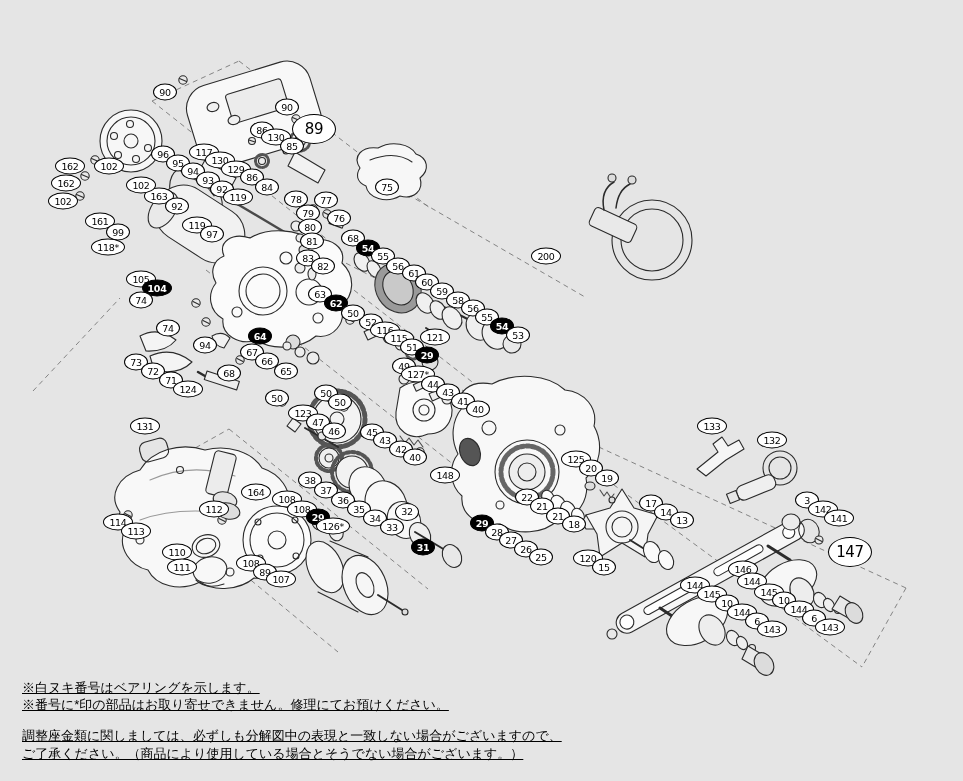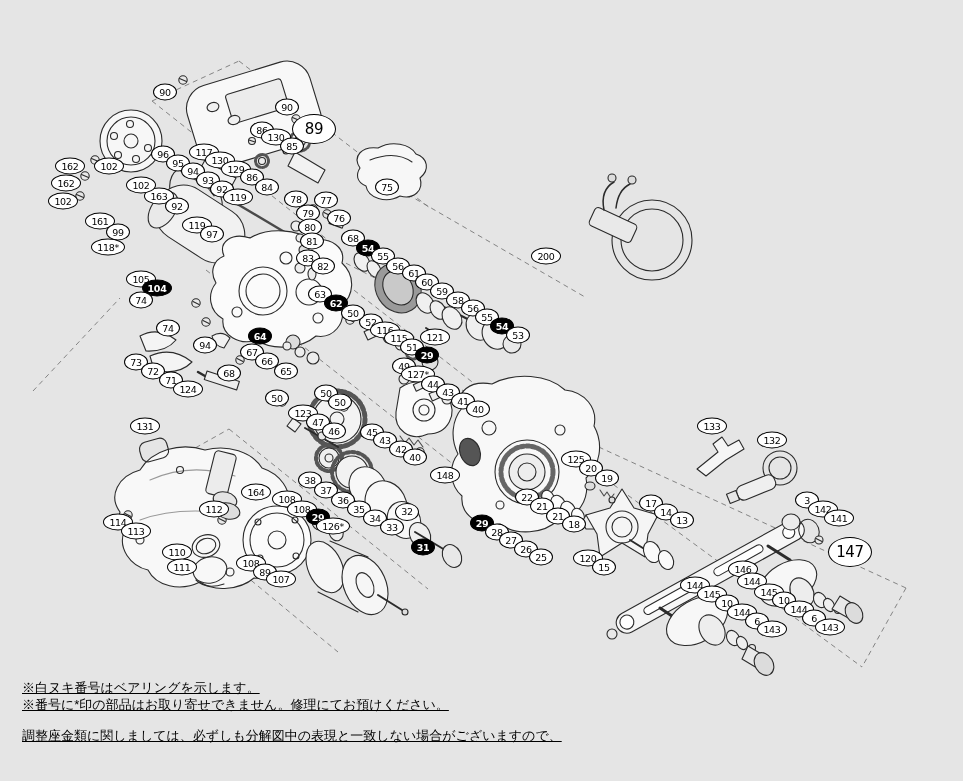--- a/index.html
+++ b/index.html
@@ -493,15 +493,16 @@
       <div class="callout" style="width: 24px; height: 17px; left: 784px; top: 600px;">10</div>
       <div class="callout" style="width: 30px; height: 17px; left: 799px; top: 609px;">144</div>
       <div class="callout" style="width: 24px; height: 17px; left: 814px; top: 618px;">6</div>
       <div class="callout" style="width: 30px; height: 17px; left: 830px; top: 627px;">143</div>
     </div>
 
   <div class="footnotes">
     <div class="note n1">※白ヌキ番号はベアリングを示します。</div>
     <div class="note n2">※番号に*印の部品はお取り寄せできません。修理にてお預けください。</div>
     <div class="note n3">調整座金類に関しましては、必ずしも分解図中の表現と一致しない場合がございますので、</div>
+    <div class="note n4">ご了承ください。（商品により使用している場合とそうでない場合がございます。）</div>
   </div>
 
 </div>
 
 </body></html>

